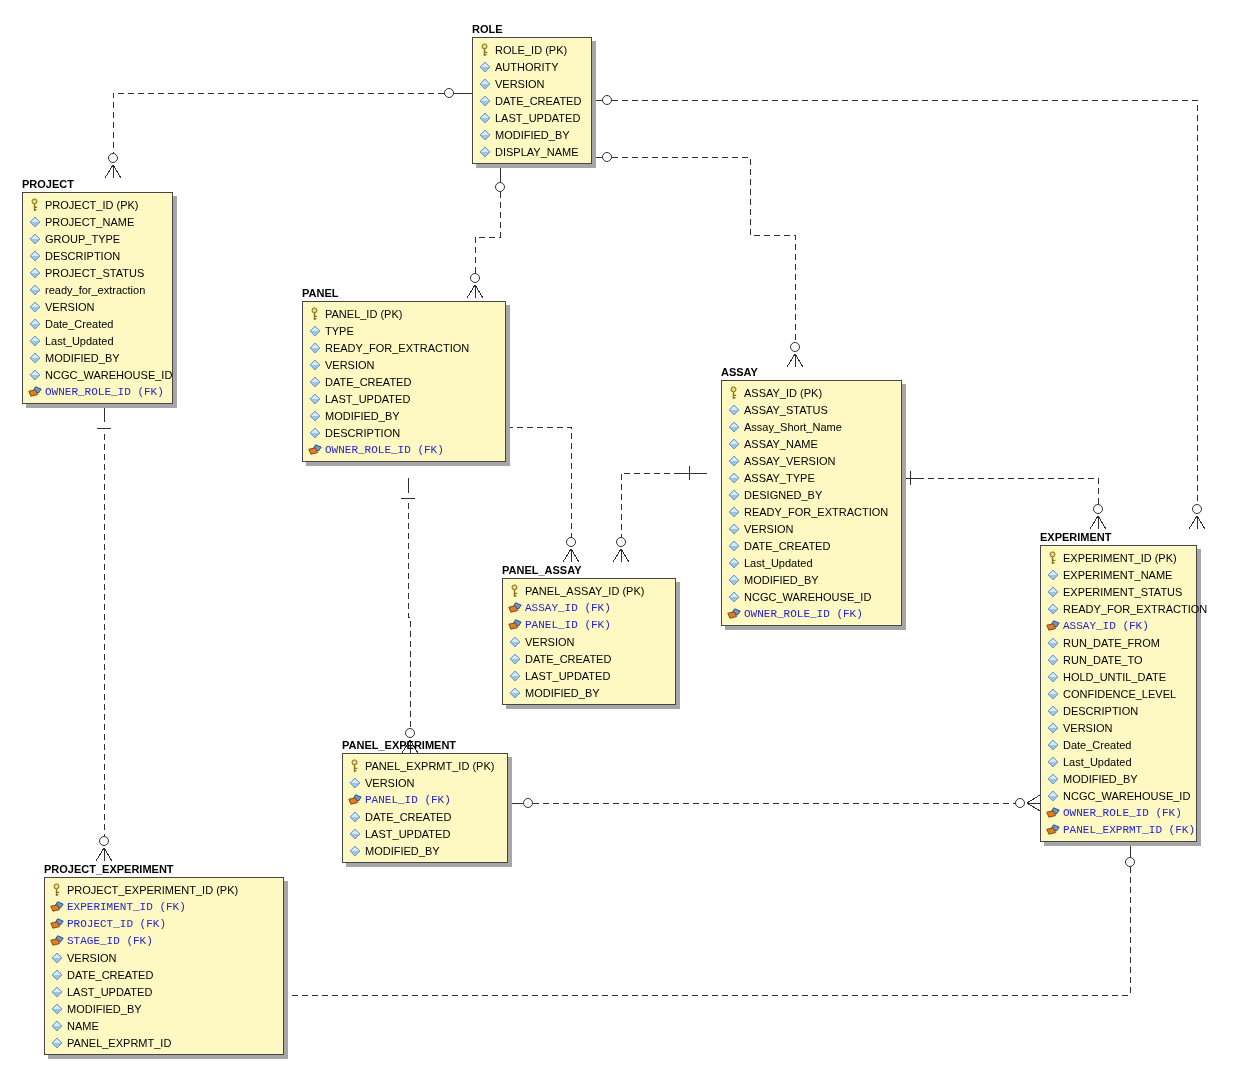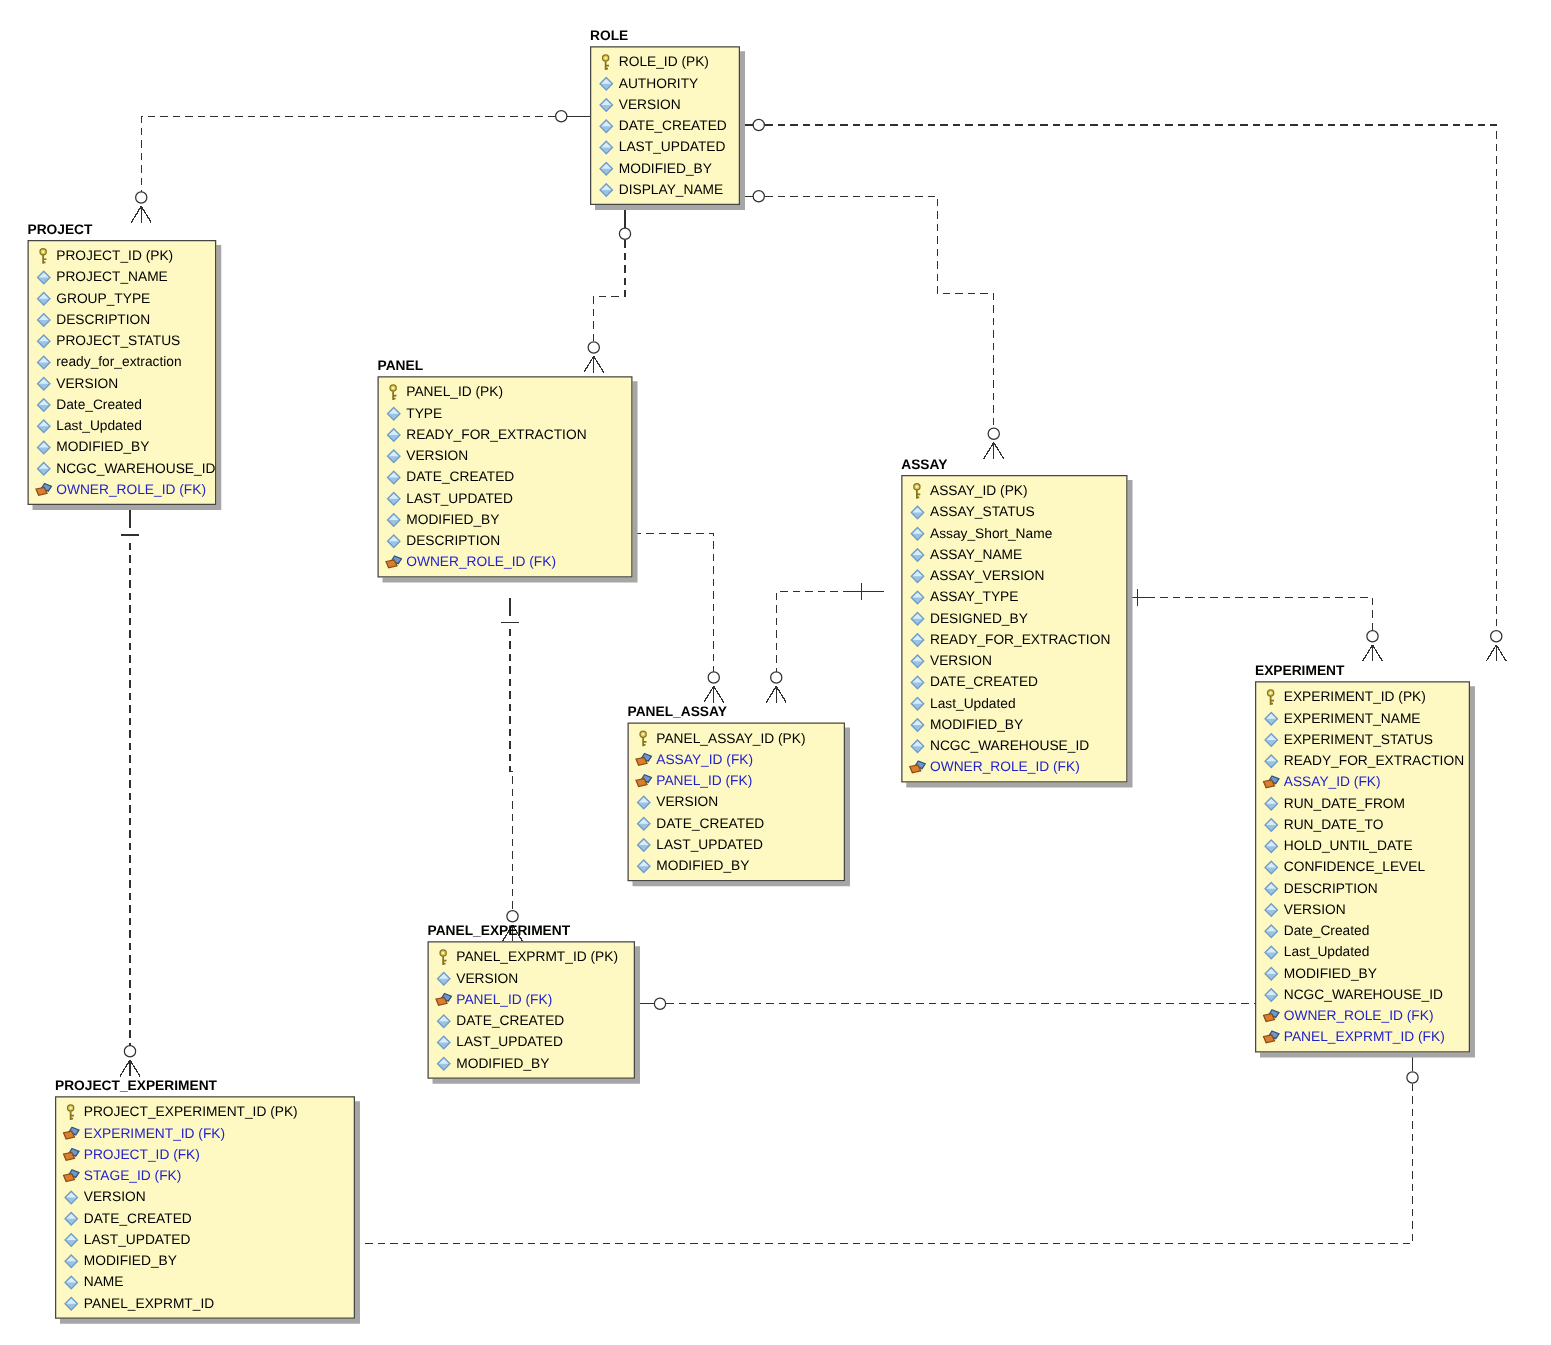--- a/index.html
+++ b/index.html
@@ -6,21 +6,21 @@
   #canvas{position:relative;width:1241px;height:1076px;background:#ffffff;overflow:hidden;
           font-family:"Liberation Sans",sans-serif;}
   #conn{position:absolute;left:0;top:0;}
   .entity{position:absolute;}
   .entity-label{font-size:11px;font-weight:bold;color:#000;height:15px;line-height:14px;white-space:nowrap;}
   .entity-body{background:#fef9c3;border:1px solid #464646;box-shadow:4px 4px 0 #a6a6a6;padding:3px 2px;}
   .field-row{display:flex;align-items:center;height:17px;white-space:nowrap;}
   .field-row .icon{width:15px;height:14px;display:inline-flex;align-items:center;justify-content:center;
                    margin:0 3px 0 2px;flex:0 0 auto;}
   .field-text{font-size:11px;color:#000;}
-  .field-text.fk{color:var(--fk,#2222cc);}
+  .field-text.fk{color:var(--fk,#2222cc);font-family:Liberation Mono, monospace;}
 </style>
 </head>
 <body>
 
 <div id="canvas">
   <svg id="conn" width="1241" height="1076" viewBox="0 0 1241 1076">
       <polyline points="472,93 444,93" fill="none" stroke="#303030" stroke-width="1" shape-rendering="crispEdges"></polyline>
       <polyline points="444,93 113,93 113,158" fill="none" stroke="#303030" stroke-width="1" shape-rendering="crispEdges" stroke-dasharray="6,4"></polyline>
       <polyline points="113,165 113,178" fill="none" stroke="#303030" stroke-width="1" shape-rendering="crispEdges"></polyline>
       <polyline points="113,165 121,178" fill="none" stroke="#303030" stroke-width="1" shape-rendering="crispEdges"></polyline>
@@ -623,21 +623,21 @@
           <span class="icon">
             <svg width="12" height="12" viewBox="0 0 12 12">
               <path d="M6 1 L11 6 L6 11 L1 6 Z" fill="#9cc2e4" stroke="#6d9cc6"></path>
               <path d="M6 2 L10 6 L2 6 Z" fill="#d8ecfa"></path>
             </svg>
           </span>
           <span class="field-text">MODIFIED_BY</span>
         </div>
       </div>
     </div>
-    <div class="entity" style="left: 1004px; top: 530px; width: 172px;">
+    <div class="entity" style="left: 1040px; top: 530px; width: 157px;">
       <div class="entity-label">EXPERIMENT</div>
       <div class="entity-body">
         <div class="field-row">
           <span class="icon">
             <svg width="13" height="14" viewBox="0 0 13 14">
               <circle cx="6.5" cy="3.4" r="2.5" fill="#e0cb55" stroke="#86741c"></circle>
               <circle cx="6.5" cy="3.4" r="0.8" fill="#fff"></circle>
               <path d="M6.5 5.9 V13 M6.5 9.4 H9.2 M6.5 11.8 H8.4" fill="none" stroke="#86741c" stroke-width="1.4"></path>
             </svg>
           </span>

